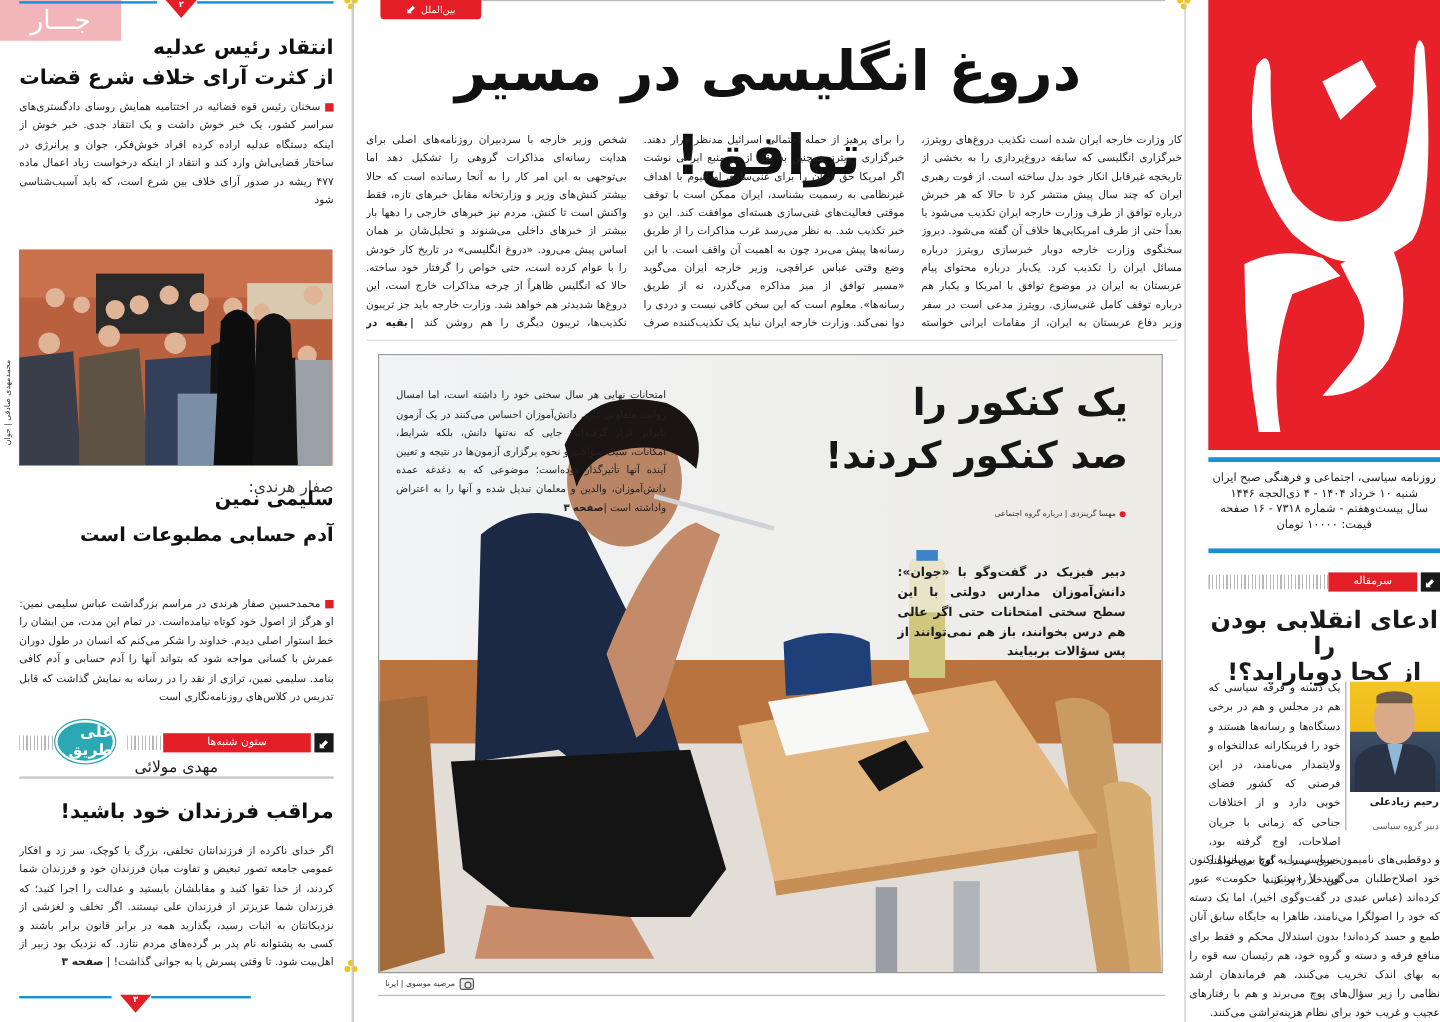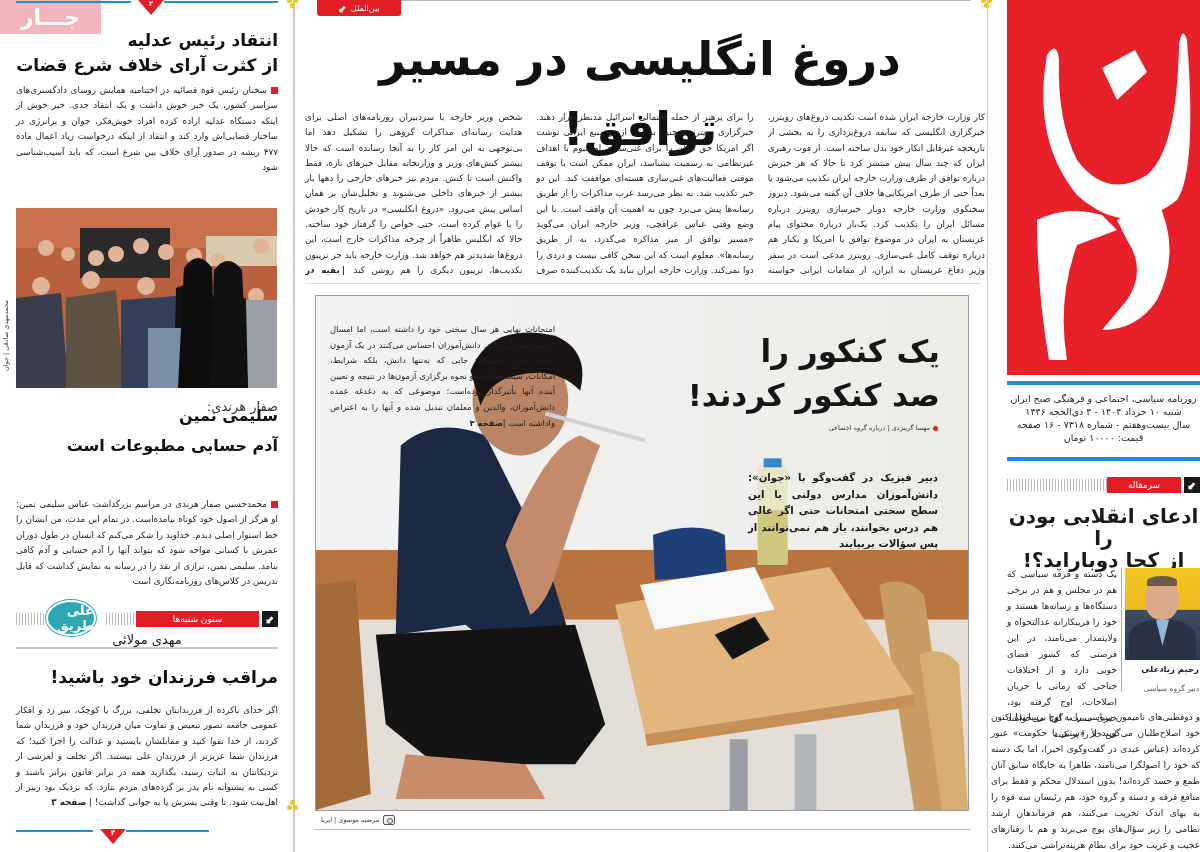--- a/index.html
+++ b/index.html
@@ -41,34 +41,34 @@
   .top-rule { position: absolute; left: 116px; top: 0; width: 570px; height: 1px; background: #bbb; }
   .headline { position: absolute; left: 30px; top: 24px; width: 650px; text-align: center; direction: rtl; font-family: "DejaVu Sans", sans-serif; font-weight: bold; font-size: 46px; line-height: 70px; letter-spacing: -1px; color: #111; }
   .lead-cols { position: absolute; left: 20px; top: 110px; width: 680px; height: 165px; display: flex; flex-direction: row-reverse; gap: 14px; }
   .lead-col { flex: 1; font-size: 8.8px; line-height: 15.3px; direction: rtl; text-align: justify; text-align-last: right; color: #222; overflow: hidden; }
   .lead-col .more { font-weight: bold; }
   .lead-col .pipe { font-weight: bold; margin: 0 2px; }
   .lead-rule { position: absolute; left: 20px; top: 283px; width: 676px; height: 1px; background: #ddd; }
 
   .photo-frame { position: absolute; left: 30px; top: 295px; width: 654px; height: 516px; border: 1px solid #9b9b9b; overflow: hidden; background: #eeeeec; }
   .photo-frame svg { position: absolute; left: 0; top: 0; width: 100%; height: 100%; }
-  .kicker-title { position: absolute; right: 28px; top: 33px; width: 260px; text-align: right; direction: rtl; font-weight: bold; font-size: 31px; line-height: 44px; color: #161616; }
+  .kicker-title { position: absolute; right: 28px; top: 18px; width: 260px; text-align: right; direction: rtl; font-weight: bold; font-size: 31px; line-height: 44px; color: #161616; }
   .byline { position: absolute; right: 30px; top: 128px; font-size: 6.5px; direction: rtl; color: #333; display: flex; align-items: center; gap: 3px; }
   .byline .dot { width: 5px; height: 5px; border-radius: 50%; background: #e41e26; display: inline-block; }
   .pull-quote { position: absolute; right: 30px; top: 152px; width: 190px; font-weight: bold; font-size: 10.2px; line-height: 16.5px; direction: rtl; text-align: justify; text-align-last: right; color: #1a1a1a; margin-top: 22px; }
   .story-lead { position: absolute; left: 14px; top: 26px; width: 225px; font-size: 8.4px; line-height: 15.6px; direction: rtl; text-align: justify; text-align-last: right; color: #222; }
   .story-lead .more { font-weight: bold; }
   .photo-credit { position: absolute; left: 36px; top: 815px; font-size: 6.5px; display: flex; align-items: center; gap: 4px; direction: rtl; color: #333; }
   .cam-icon { width: 12px; height: 10px; border: 1px solid #555; border-radius: 2px; position: relative; background: #eee; }
   .cam-icon::after { content: ""; position: absolute; left: 3px; top: 2px; width: 4px; height: 4px; border-radius: 50%; border: 1px solid #555; }
   .bottom-rule { position: absolute; left: 30px; top: 829px; width: 656px; height: 1px; background: #bbb; }
 
   
   #left { position: absolute; left: 0; top: 0; width: 285px; height: 852px; }
-  .watermark { position: absolute; left: 0; top: 0; width: 101px; height: 34px; background: rgba(232,120,130,0.55); color: #fff; font-weight: bold; font-size: 22px; display: flex; align-items: center; justify-content: center; direction: rtl; letter-spacing: 2px; }
+  .watermark { position: absolute; left: 0; top: 0; width: 101px; height: 34px; background: rgba(232,120,130,0.55); color: #fff; font-weight: normal; font-size: 22px; display: flex; align-items: center; justify-content: center; direction: rtl; letter-spacing: 2px; }
   .page-marker { position: absolute; left: 16px; width: 262px; height: 16px; }
   .page-marker .line { position: absolute; top: 1px; height: 2px; background: #1b8fd1; }
   .page-marker .tri { position: absolute; top: 0; width: 0; height: 0; border-left: 13px solid transparent; border-right: 13px solid transparent; border-top: 15px solid #e41e26; }
   .page-marker .num { position: absolute; top: 0; width: 26px; text-align: center; font-size: 7px; color: #fff; font-weight: bold; line-height: 9px; }
   .left-title { position: absolute; left: 16px; width: 262px; text-align: right; direction: rtl; font-weight: bold; color: #111; }
   .left-body { position: absolute; left: 16px; width: 262px; font-size: 8.8px; line-height: 15.4px; direction: rtl; text-align: justify; text-align-last: right; color: #222; }
   .left-body .bullet { display: inline-block; width: 7px; height: 7px; background: #e41e26; margin-left: 4px; vertical-align: middle; }
   .left-body .more { font-weight: bold; }
   .group-photo { position: absolute; left: 16px; top: 208px; width: 261px; height: 180px; overflow: hidden; background: #c45e3b; }
   .group-photo svg { width: 100%; height: 100%; }

